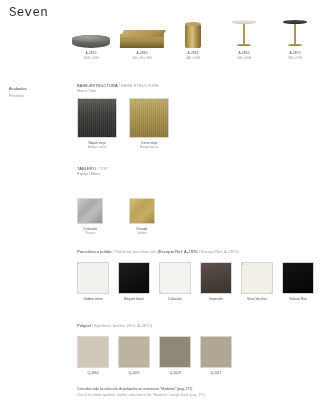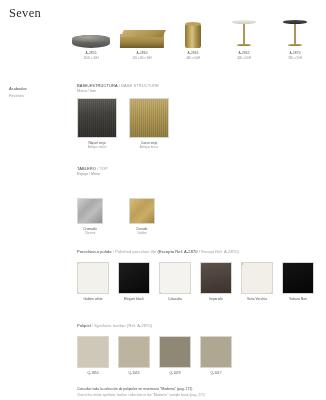--- a/index.html
+++ b/index.html
@@ -15,21 +15,21 @@
     overflow: hidden;
     position: relative;
   }
   .page { position: relative; width: 326px; height: 400px; }
 
   
   .collection-title {
     position: absolute;
     left: 9px;
     top: 6px;
-    font-family: Liberation Serif, serif;
+    font-family: Liberation Mono, monospace;
     font-size: 12.5px;
     letter-spacing: .3px;
     color: #2c2c2a;
   }
 
   
   .product-row {
     position: absolute;
     left: 68px;
     top: 8px;

